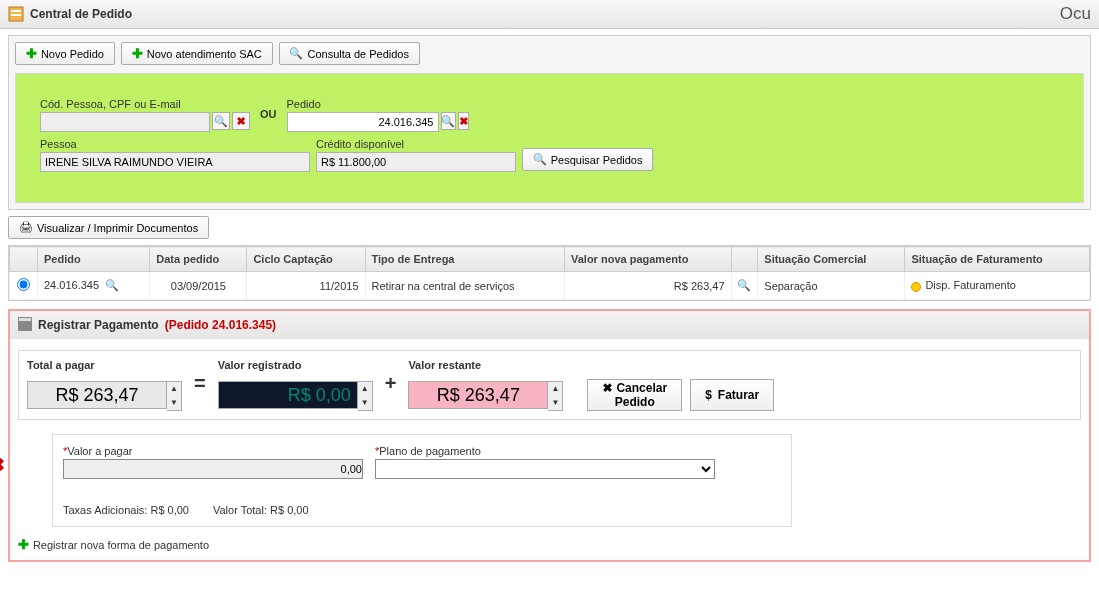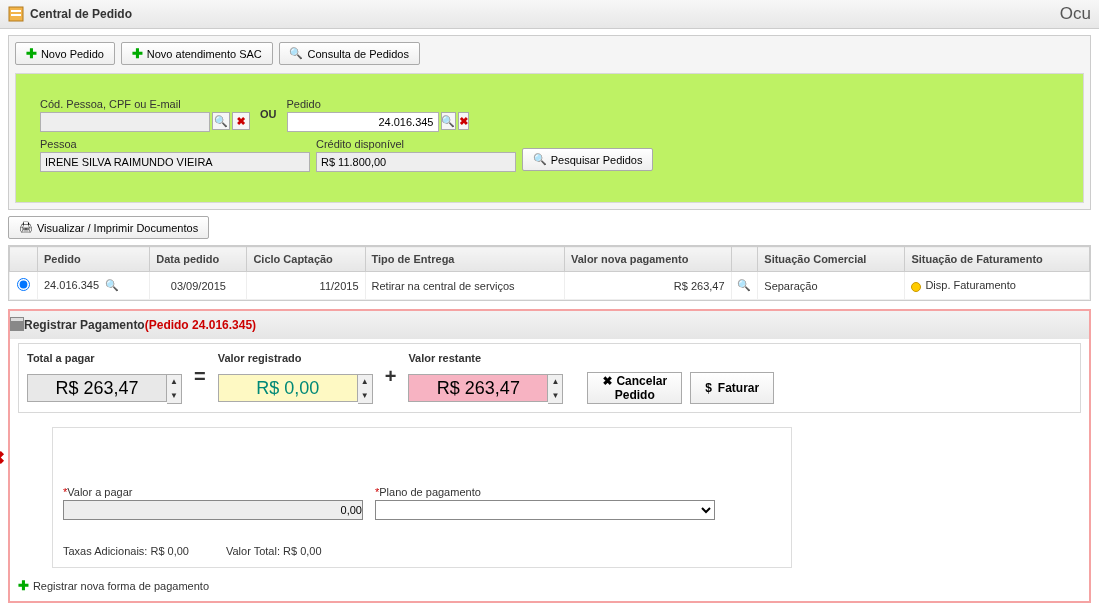--- a/index.html
+++ b/index.html
@@ -30,48 +30,48 @@
 .action-row { display: flex; gap: 8px; margin: 6px 0; }
 
 .table-panel { border: 1px solid #ccc; background: #fff; }
 .table-panel table { width: 100%; border-collapse: collapse; font-size: 11px; }
 .table-panel th { background: linear-gradient(#f5f5f5,#e6e6e6); border: 1px solid #ccc; padding: 6px; text-align: left; font-weight: bold; color: #444; }
 .table-panel td { border: 1px solid #eee; padding: 6px; vertical-align: middle; }
 .table-panel tr.data td { background: #fff; }
 .status-dot { display: inline-block; width: 10px; height: 10px; border-radius: 50%; background: #fc0; border: 1px solid #c90; vertical-align: middle; margin-right: 4px; }
 
 .payment-panel { border: 2px solid #f5a3a3; background: #fff; padding: 8px; }
-.payment-header { background: linear-gradient(#f3f3f3,#e5e5e5); padding: 6px 0; display: flex; align-items: center; margin: -8px -8px 4px -8px; }
+.payment-header { background: linear-gradient(#f3f3f3,#e5e5e5); padding: 6px 8px; display: flex; align-items: center; gap: 6px; margin: -8px -8px 11px -8px; }
 .payment-header .h-title { font-weight: bold; font-size: 12px; color: #333; }
 .payment-header .h-sub { color: #c00; font-weight: bold; font-size: 12px; }
 .calc-icon { display: inline-block; width: 14px; height: 14px; background: #888; position: relative; }
 .calc-icon::before { content: ''; position: absolute; top: 1px; left: 1px; right: 1px; height: 3px; background: #ddd; }
 
 .totals-bar { border: 1px solid #d8d8d8; padding: 8px; display: flex; align-items: flex-end; gap: 8px; }
 .total-group { display: flex; flex-direction: column; gap: 10px; }
 .total-group label { font-size: 11px; font-weight: bold; }
 .spin-box { display: flex; align-items: stretch; }
 .spin-box input { border: 1px solid #aaa; text-align: center; font-size: 18px; padding: 2px 6px; width: 140px; height: 28px; }
 .spin-box.gray input { background: #e8e8e8; }
-.spin-box.green input { background: #fef9c3; color: #087; }
+.spin-box.green input { background: #0f172a; color: #087; text-align: right; }
 .spin-box.pink input { background: #f7b3c2; }
 .spin-ctrl { display: flex; flex-direction: column; border: 1px solid #aaa; border-left: none; }
 .spin-ctrl div { width: 14px; height: 14px; font-size: 8px; text-align: center; cursor: pointer; background: #f0f0f0; line-height: 14px; }
 .op { font-size: 20px; font-weight: bold; align-self: center; padding: 0 4px 4px 4px; }
 .big-btn { background: linear-gradient(#fff,#eee); border: 1px solid #aaa; padding: 4px 14px; cursor: pointer; font-weight: bold; font-size: 12px; display: flex; flex-direction: column; align-items: center; justify-content: center; height: 32px; }
 .big-btn.flat { flex-direction: row; gap: 6px; }
 
 .form-panel { border: 1px solid #ddd; padding: 10px; margin: 14px 0 10px 34px; width: 740px; position: relative; }
-.form-row { display: flex; gap: 12px; align-items: center; margin-bottom: 6px; margin-top: 48px; }
+.form-row { display: flex; gap: 12px; align-items: center; margin-bottom: 6px; }
 .req::before { content: '*'; color: #c00; }
 .form-panel input.txt { border: 1px solid #888; padding: 2px 0; font-size: 11px; height: 20px; }
 .form-panel .select-wrap { display: flex; }
 .form-panel select { border: 1px solid #888; background: #fff; height: 20px; width: 340px; }
 .remove-x { color: #c00; font-weight: bold; font-size: 18px; cursor: pointer; margin-right: 12px; align-self: center; position: absolute; left: -28px; top: 20px; }
-.extras { font-size: 11px; color: #333; display: flex; gap: 37px; margin-top: 25px; }
+.extras { font-size: 11px; color: #333; display: flex; gap: 24px; margin-top: 25px; }
 
 .add-line { display: flex; align-items: center; gap: 4px; cursor: pointer; color: #333; font-size: 11px; margin-top: 10px; }
 .add-line .plus { color: #0a0; font-weight: bold; font-size: 13px; }
 </style>
 </head>
 <body>
 
 <div class="window-header">
   <span class="icon">
     <svg viewBox="0 0 16 16" width="16" height="16">

